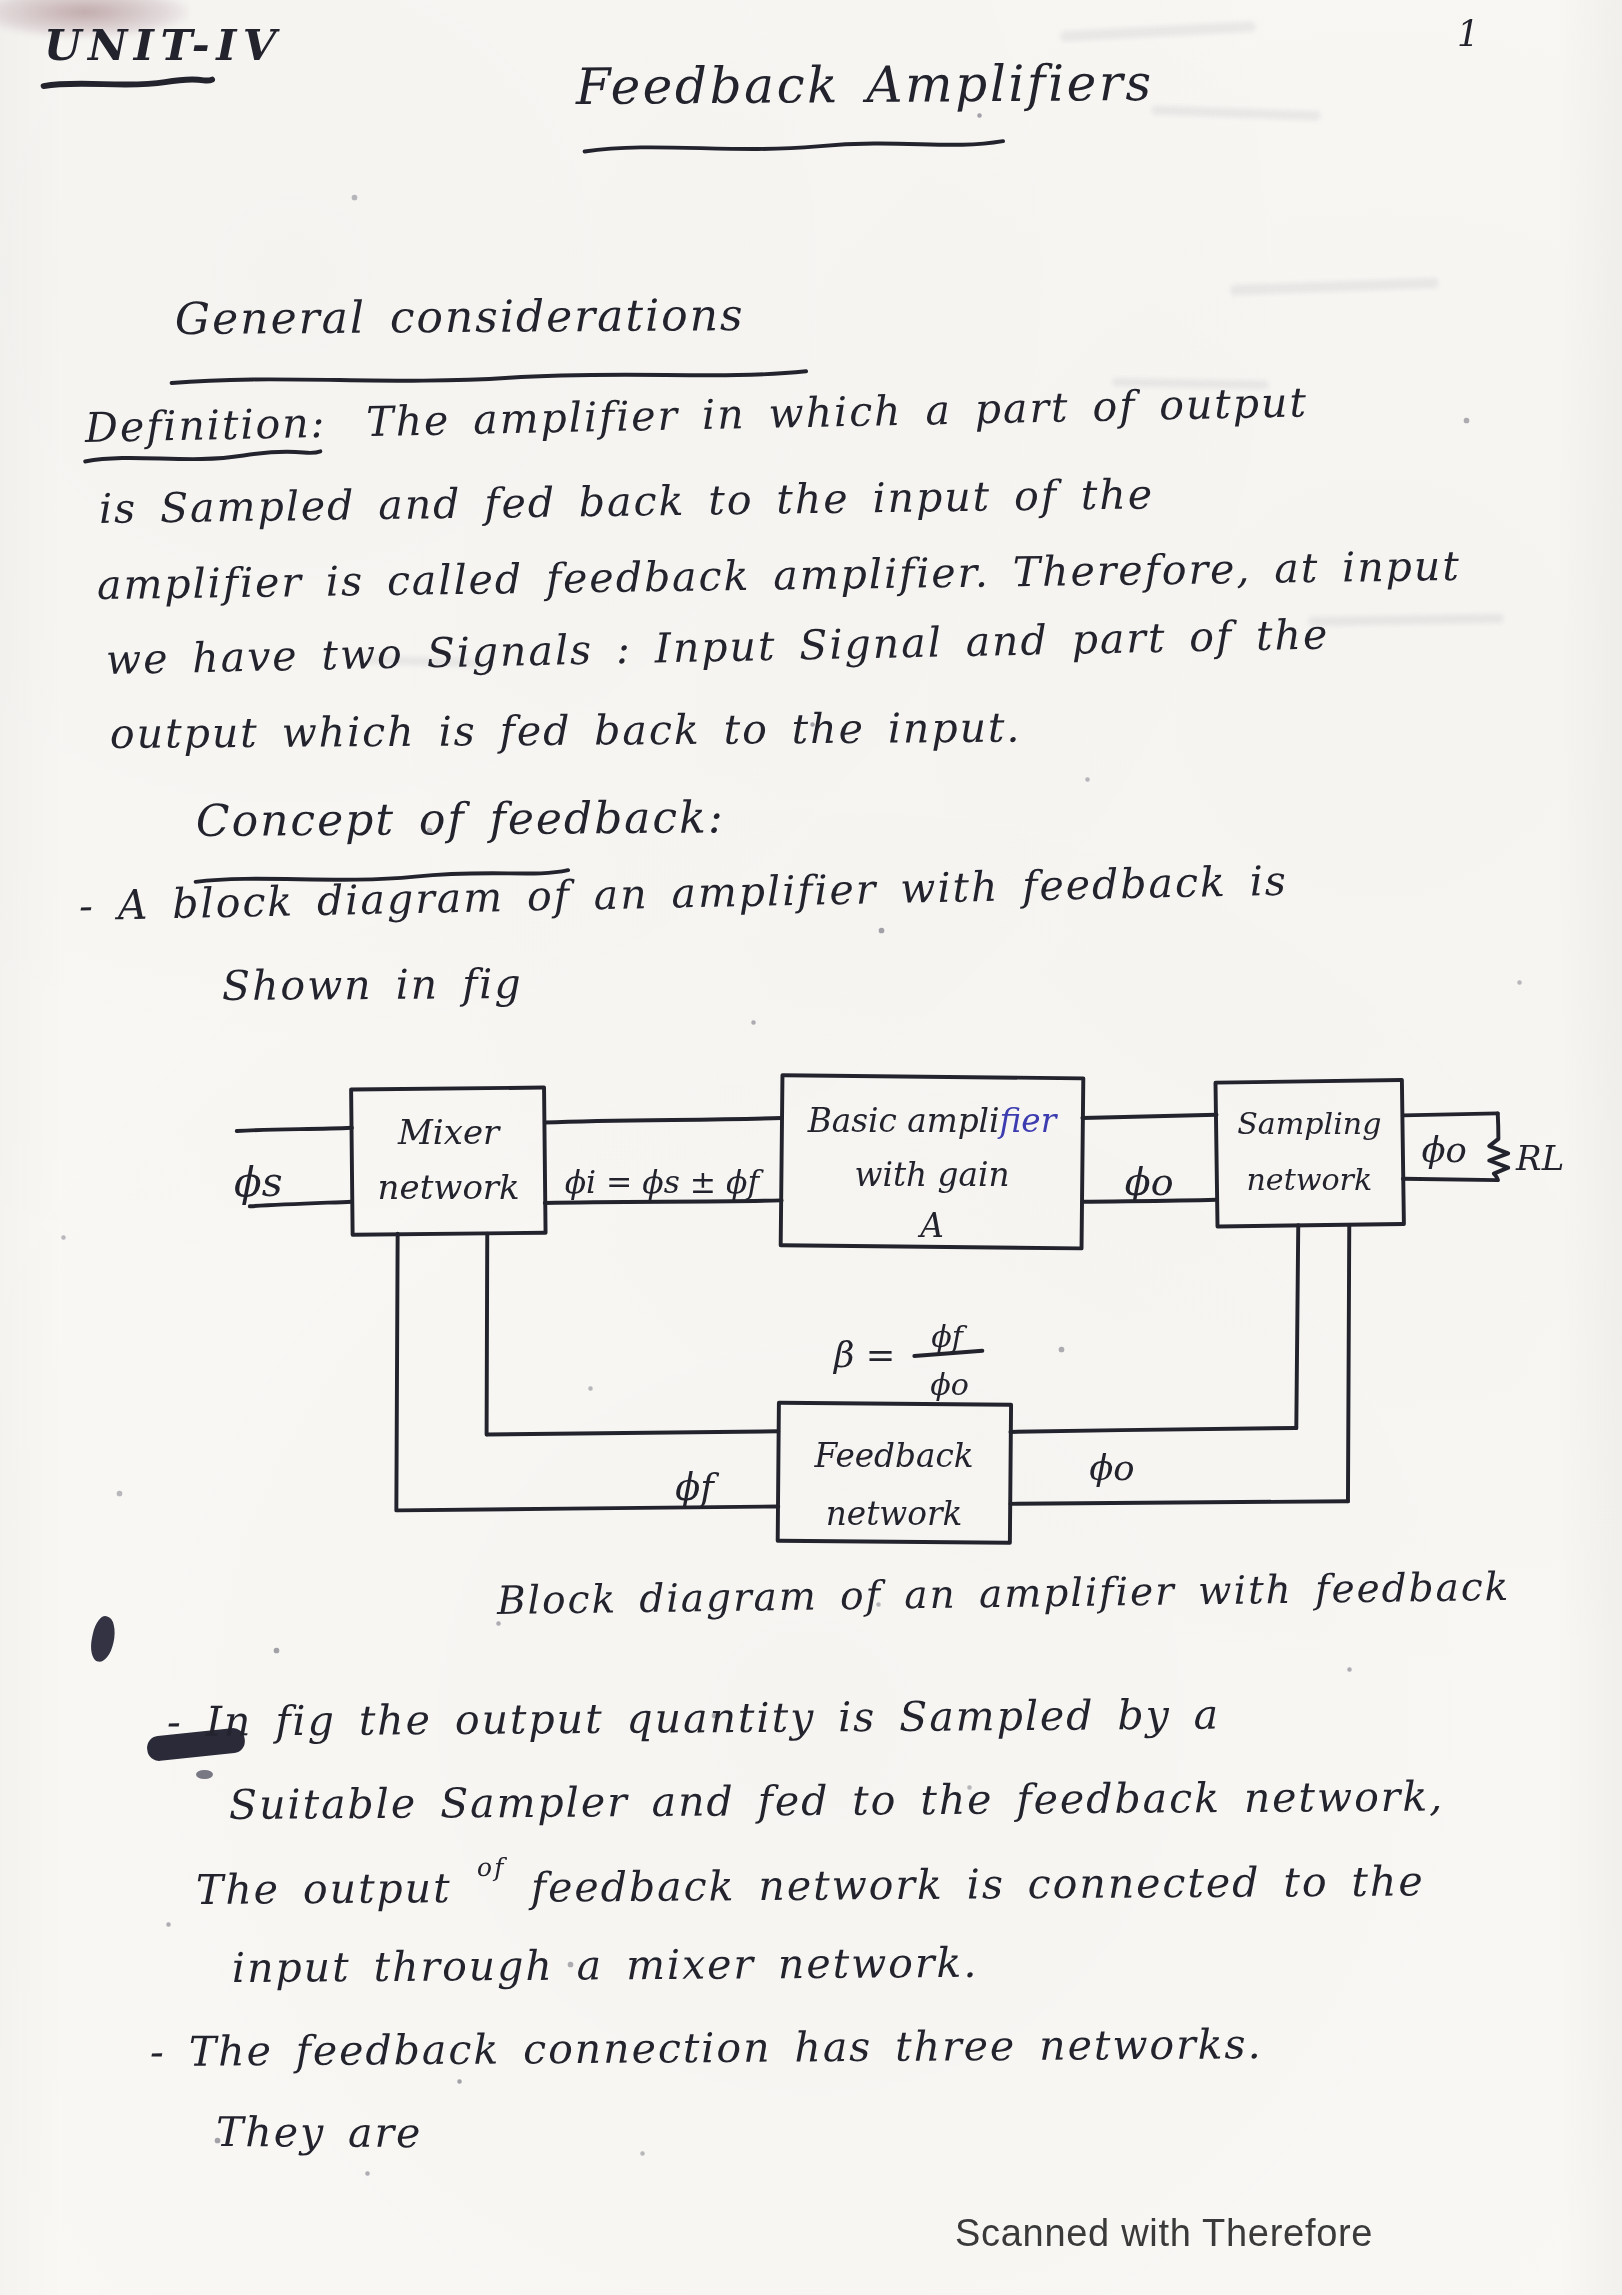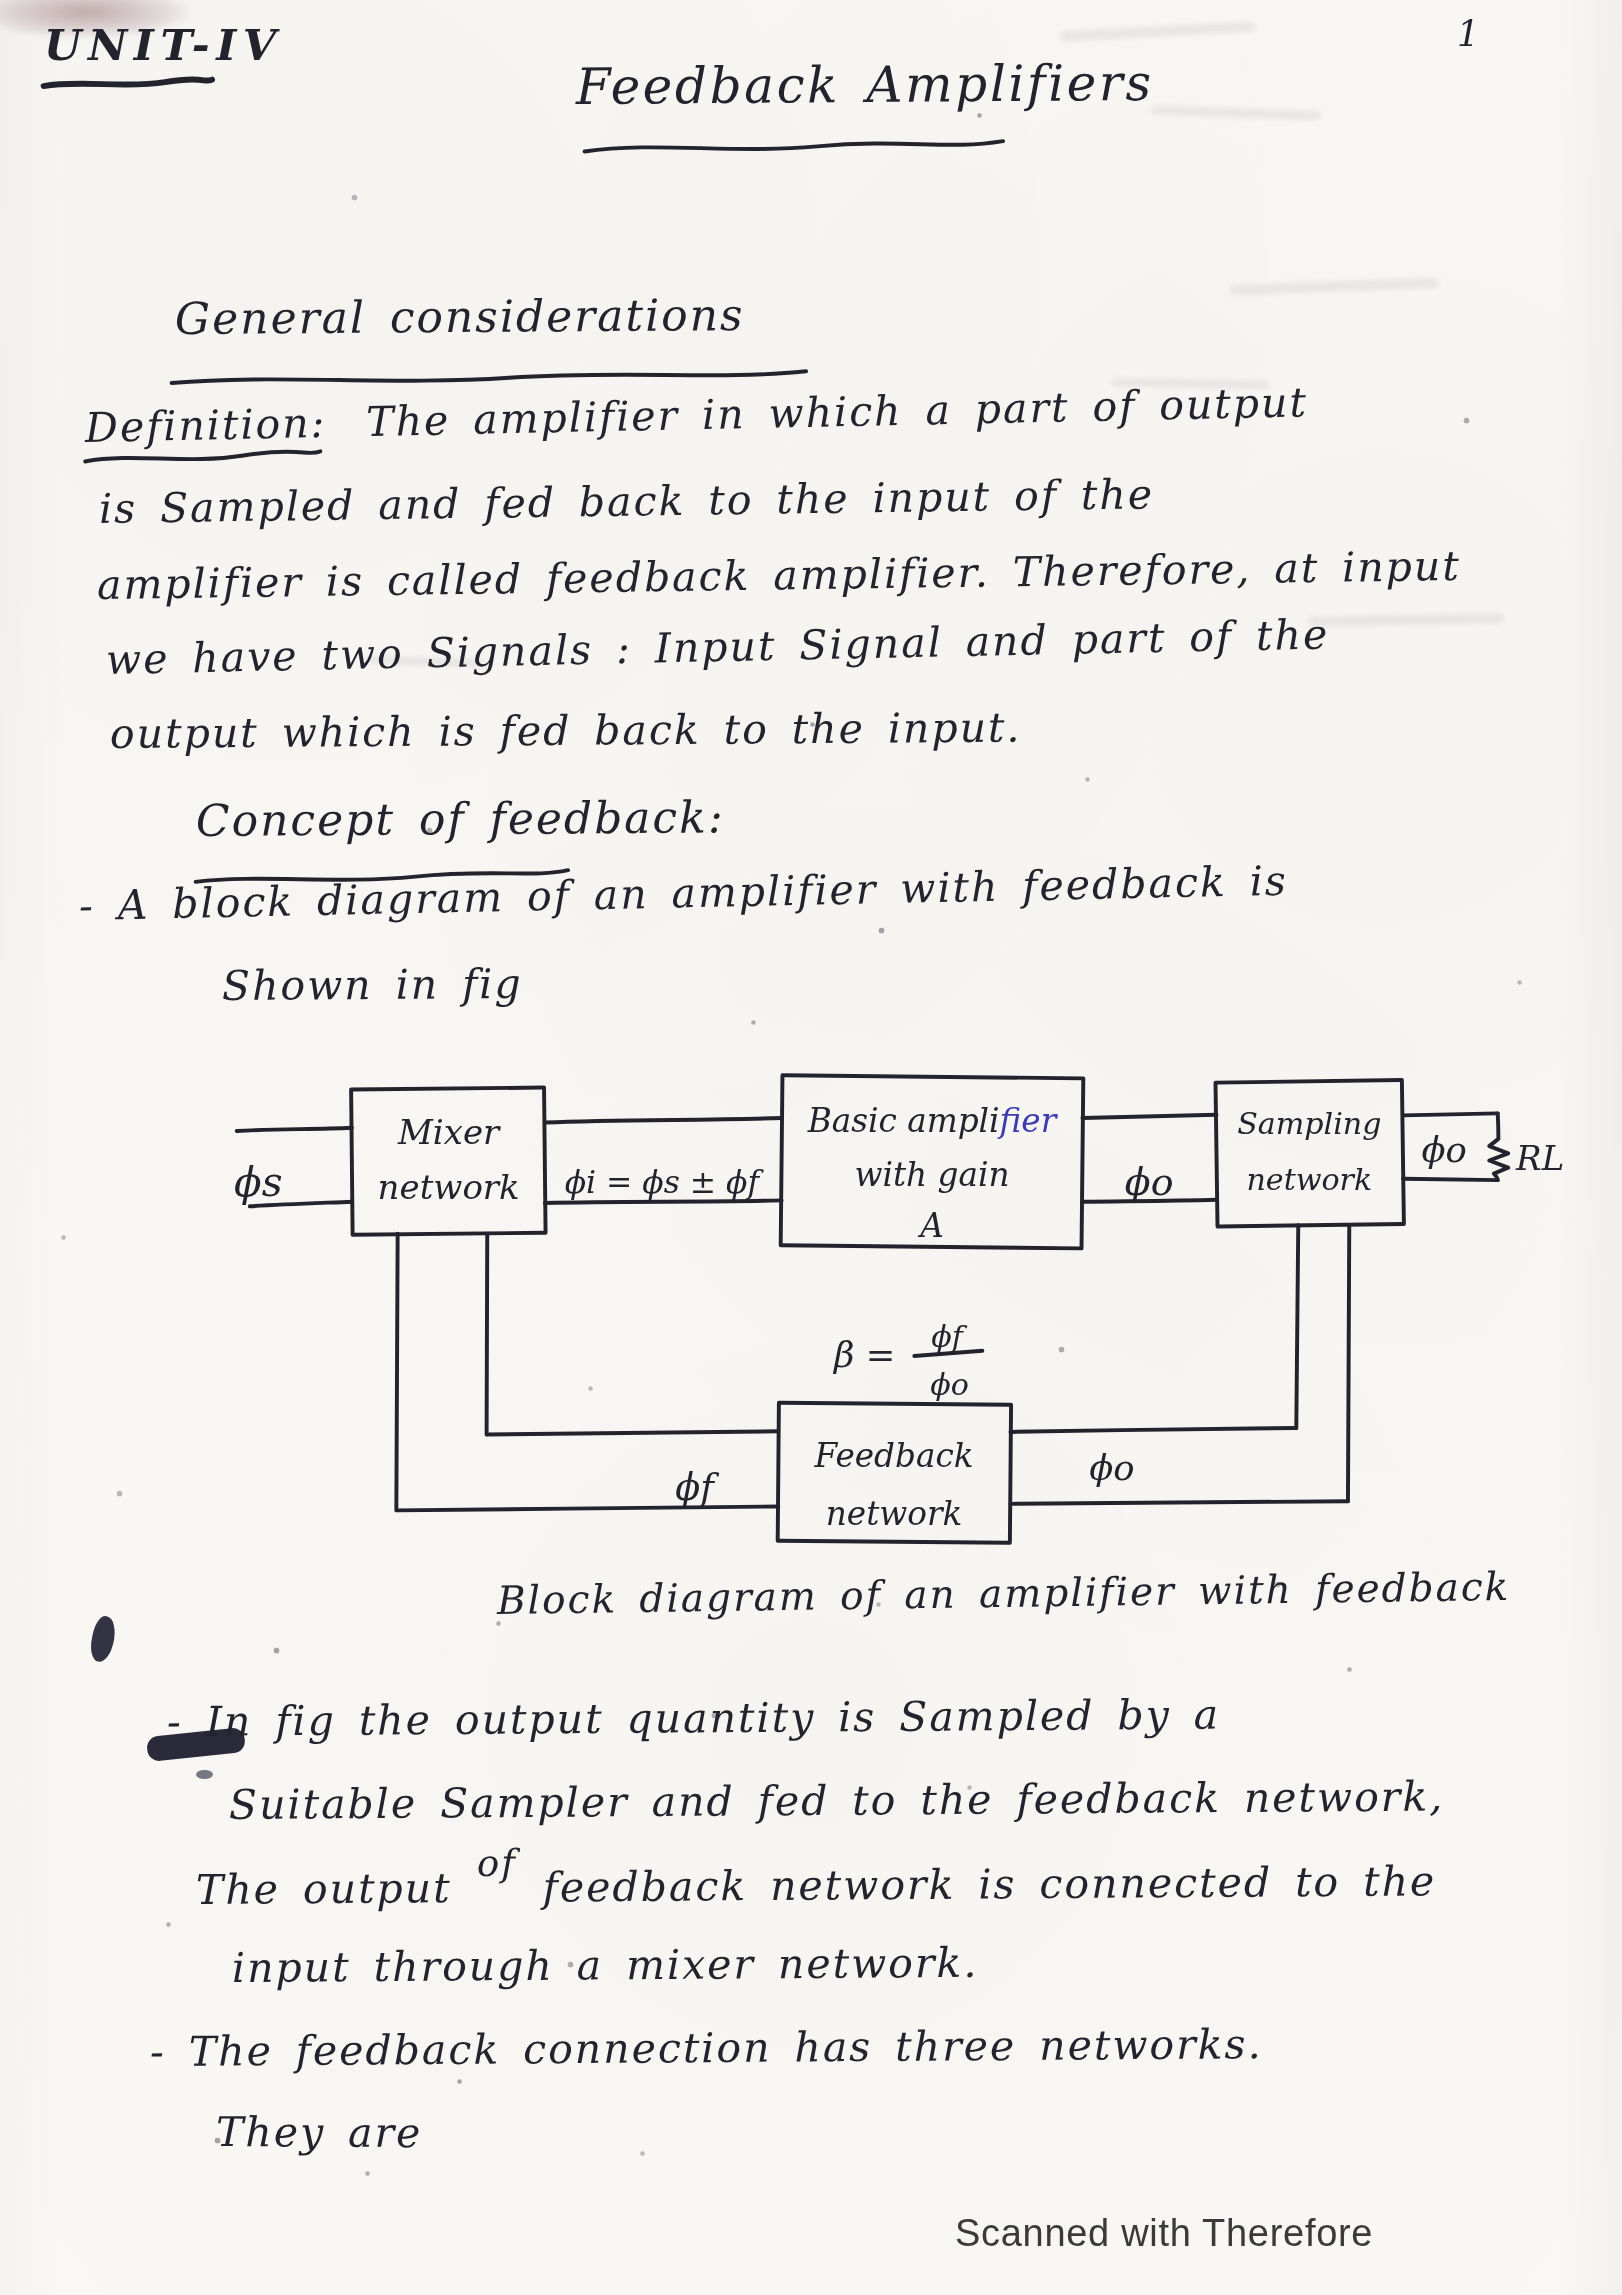--- a/index.html
+++ b/index.html
@@ -22,21 +22,21 @@
   .tC{transform:rotate(-0.4deg);} .tD{transform:rotate(0.3deg);}
   .unit{font-size:43px;letter-spacing:6.5px;font-weight:bold;}
   .pagenum{font-size:35px;}
   .title{font-size:50px;letter-spacing:2.6px;}
   .h2{font-size:44px;}
   .caption{font-size:39px;}
   .scr{position:absolute;overflow:visible;}
   .scr path{stroke:#23232e;stroke-width:6;fill:none;stroke-linecap:round;}
   .ul-wrap{position:relative;display:inline-block;margin-right:17px;}
   .label-ul{position:absolute;left:-2.6px;bottom:-15.7px;width:100%;height:17px;}
-  .caret-word{display:inline-block;font-size:37px;transform:translateY(-26px);margin:0 2.6px;}
+  .caret-word{display:inline-block;font-size:25px;transform:translateY(-26px);margin:0 2.6px;}
   .diagram{position:absolute;left:0;top:1034px;}
   .diagram path,.diagram rect{stroke:#23232e;stroke-width:6;fill:none;stroke-linecap:round;stroke-linejoin:round;}
   .diagram text{font-family:"DejaVu Serif",serif;font-style:italic;fill:#23232e;}
   .blue-ink{fill:#3c3cb0;}
   .cam{
     position:absolute;font-family:"Liberation Sans",sans-serif;
     color:#3a3a3a;font-size:38px;font-weight:500;letter-spacing:0.7px;
   }
   .smudge{position:absolute;border-radius:50%;pointer-events:none;}
   .smudge-tl{left:-19.6px;top:-14.4px;width:209px;height:52px;background:radial-gradient(ellipse at center,rgba(150,110,115,0.55),rgba(170,140,150,0.25) 55%,transparent 75%);filter:blur(2.6px);border-radius:40%;}

